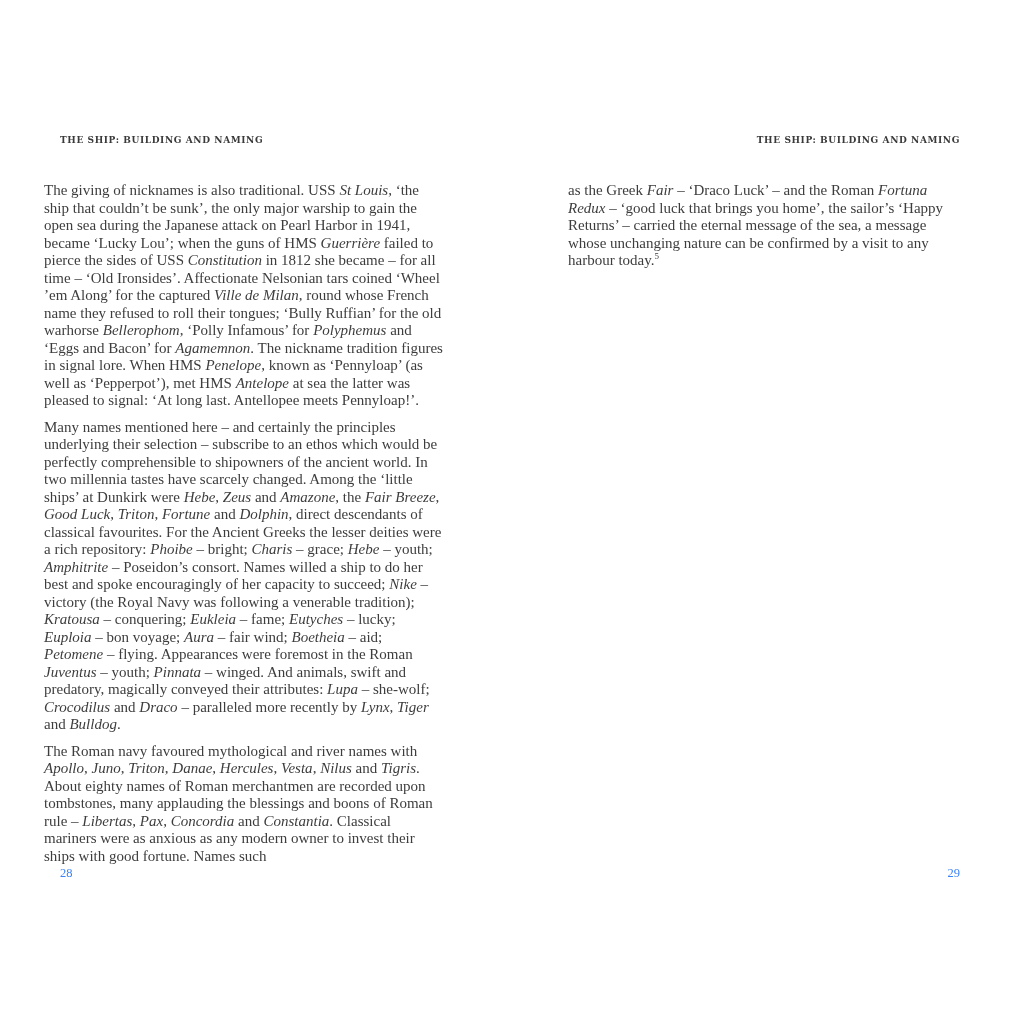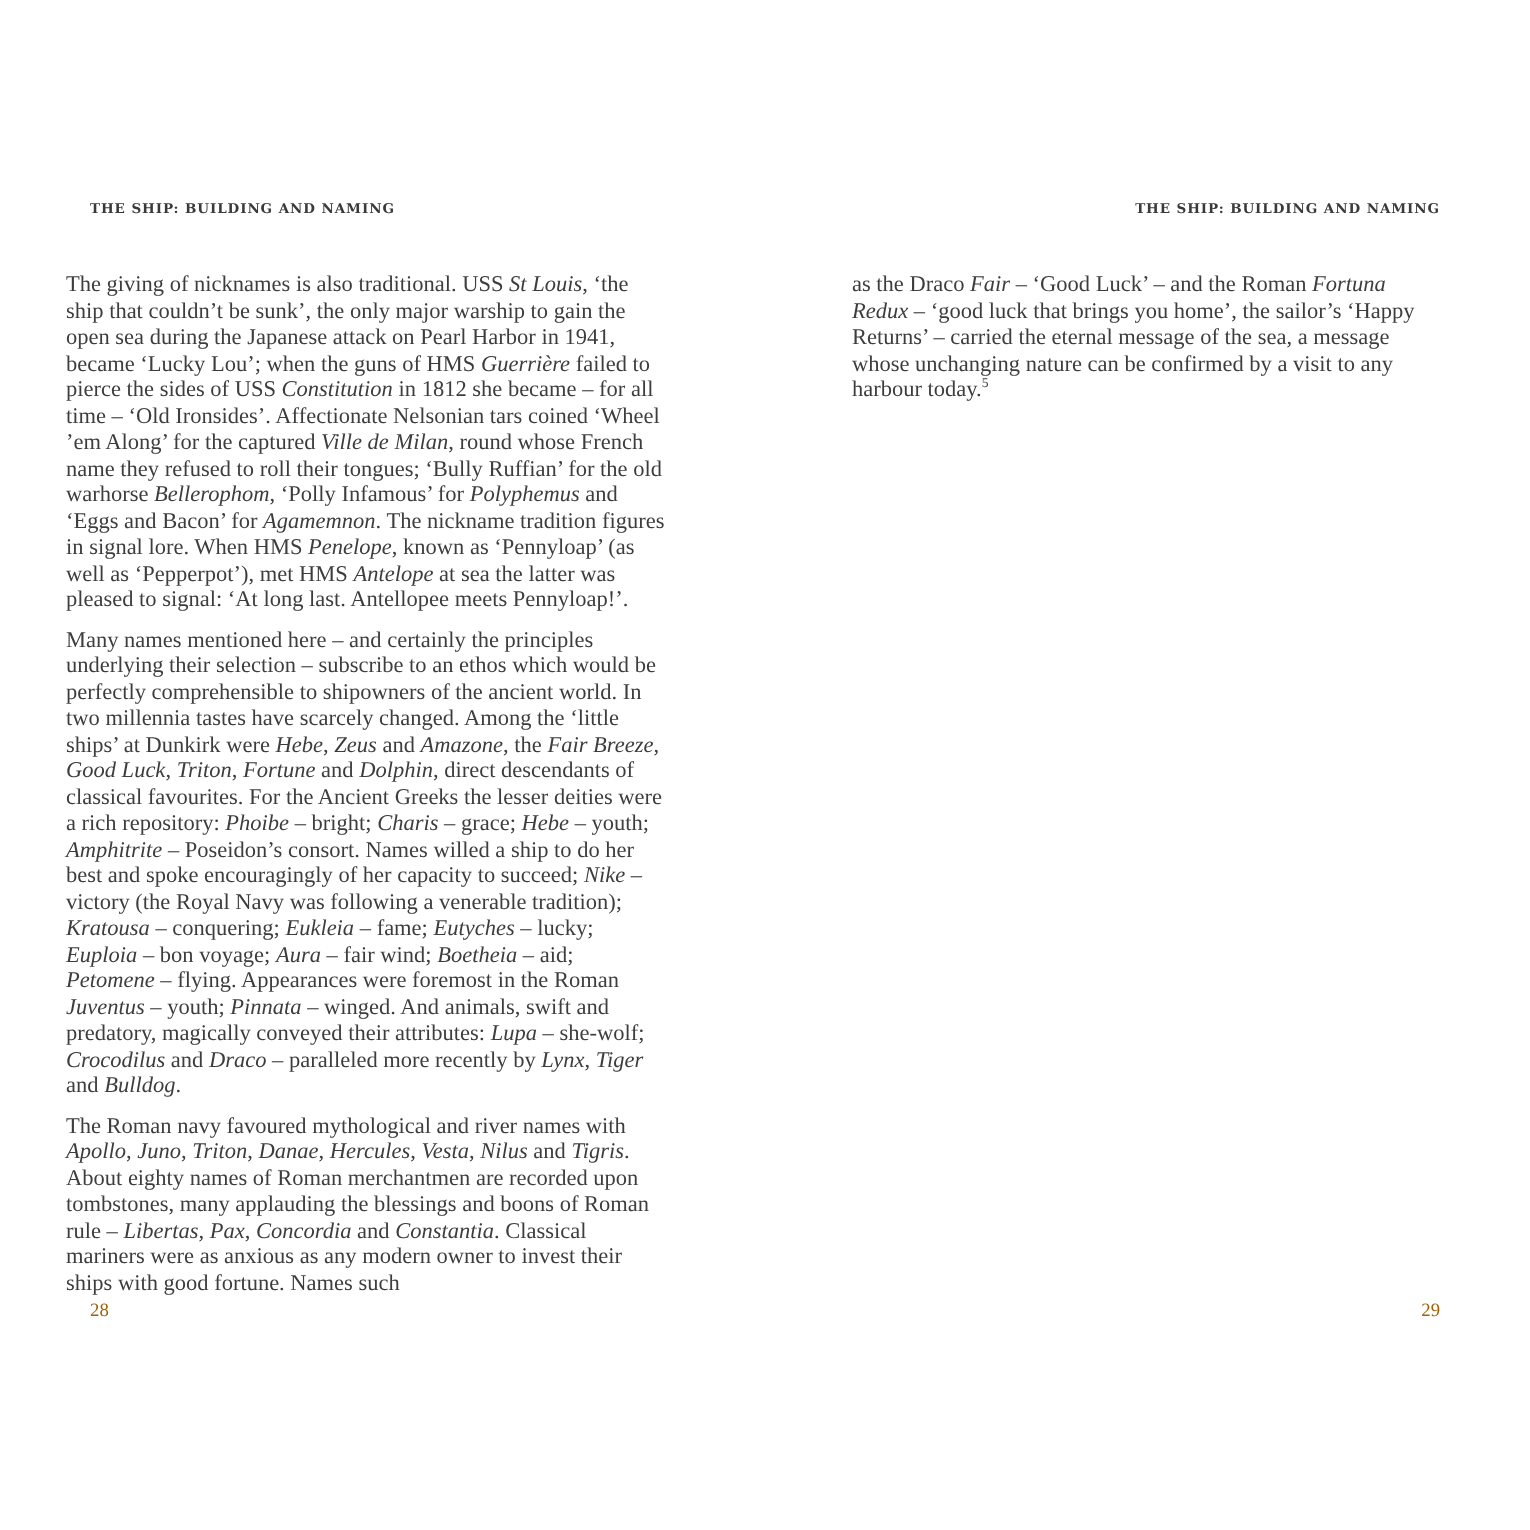--- a/index.html
+++ b/index.html
@@ -48,21 +48,21 @@
   .body-col p sup {
     font-size: 9px;
     line-height: 0;
     vertical-align: super;
   }
 
   .folio {
     position: absolute;
     top: 866px;
     font-size: 12.5px;
-    color: #a16207;
+    color: #3b82f6;
   }
   .folio.left  { left: 60px; }
   .folio.right { right: 60px; text-align: right; }
 </style>
 </head>
 <body>
 
 <div class="spread">
 
   <div>
@@ -74,19 +74,19 @@
       <p><span>The Roman navy favoured mythological and river names with </span><i>Apollo</i><span>, </span><i>Juno</i><span>, </span><i>Triton</i><span>, </span><i>Danae</i><span>, </span><i>Hercules</i><span>, </span><i>Vesta</i><span>, </span><i>Nilus</i><span> and </span><i>Tigris</i><span>. About eighty names of Roman merchantmen are recorded upon tombstones, many applauding the blessings and boons of Roman rule – </span><i>Libertas</i><span>, </span><i>Pax</i><span>, </span><i>Concordia</i><span> and </span><i>Constantia</i><span>. Classical mariners were as anxious as any modern owner to invest their ships with good fortune. Names such</span></p>
     </div>
 
     <div class="folio left">28</div>
   </div>
 
   <div>
     <div class="running-head right">THE SHIP: BUILDING AND NAMING</div>
 
     <div class="body-col right">
-      <p><span>as the Draco </span><i>Fair</i><span> – ‘Good Luck’ – and the Roman </span><i>Fortuna Redux</i><span> – ‘good luck that brings you home’, the sailor’s ‘Happy Returns’ – carried the eternal message of the sea, a message whose unchanging nature can be confirmed by a visit to any harbour today.</span><sup>5</sup></p>
+      <p><span>as the Greek </span><i>Fair</i><span> – ‘Draco Luck’ – and the Roman </span><i>Fortuna Redux</i><span> – ‘good luck that brings you home’, the sailor’s ‘Happy Returns’ – carried the eternal message of the sea, a message whose unchanging nature can be confirmed by a visit to any harbour today.</span><sup>5</sup></p>
     </div>
 
     <div class="folio right">29</div>
   </div>
 
 </div>
 
 </body></html>

